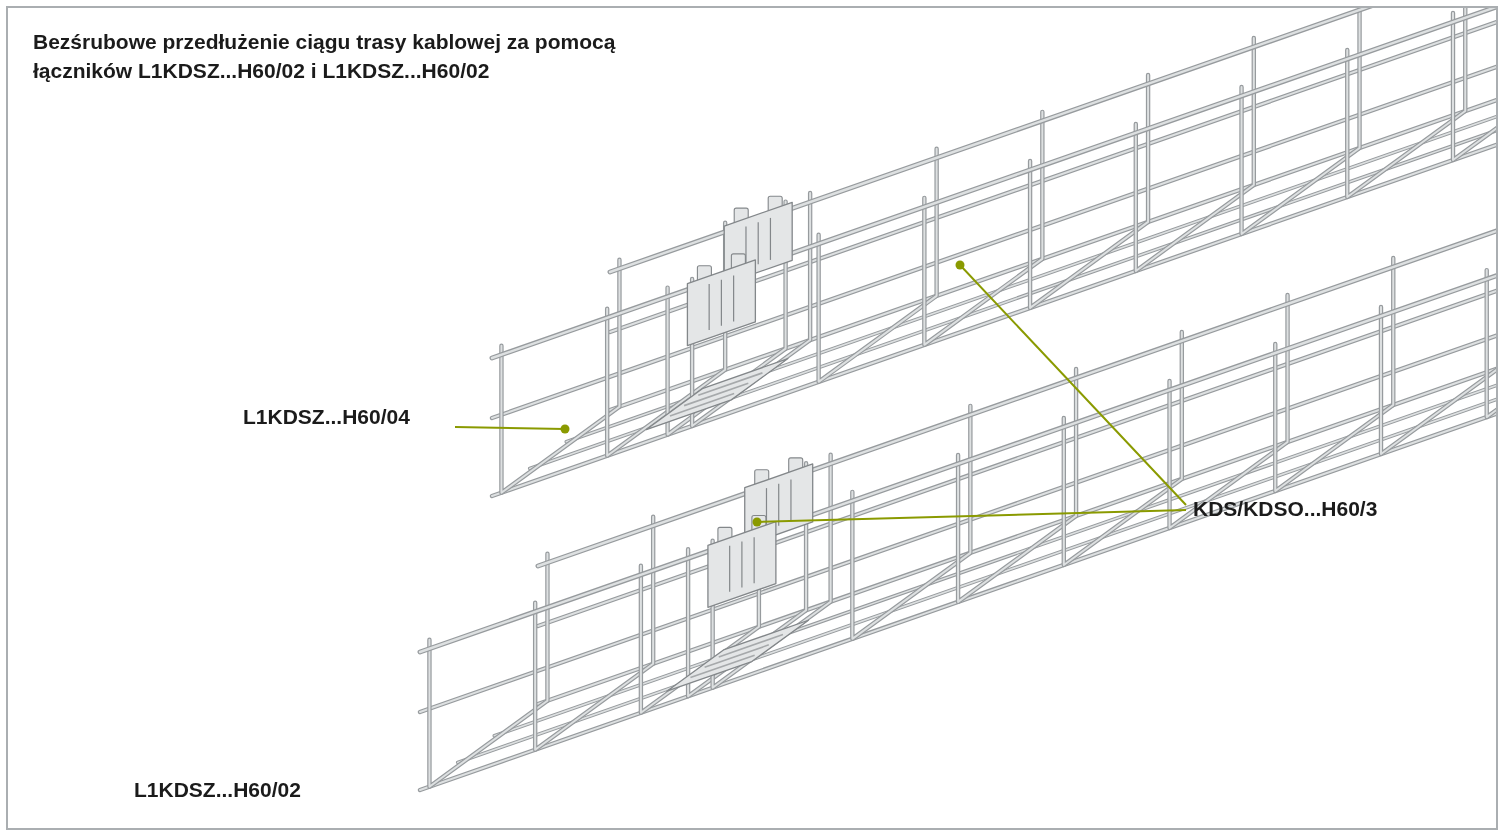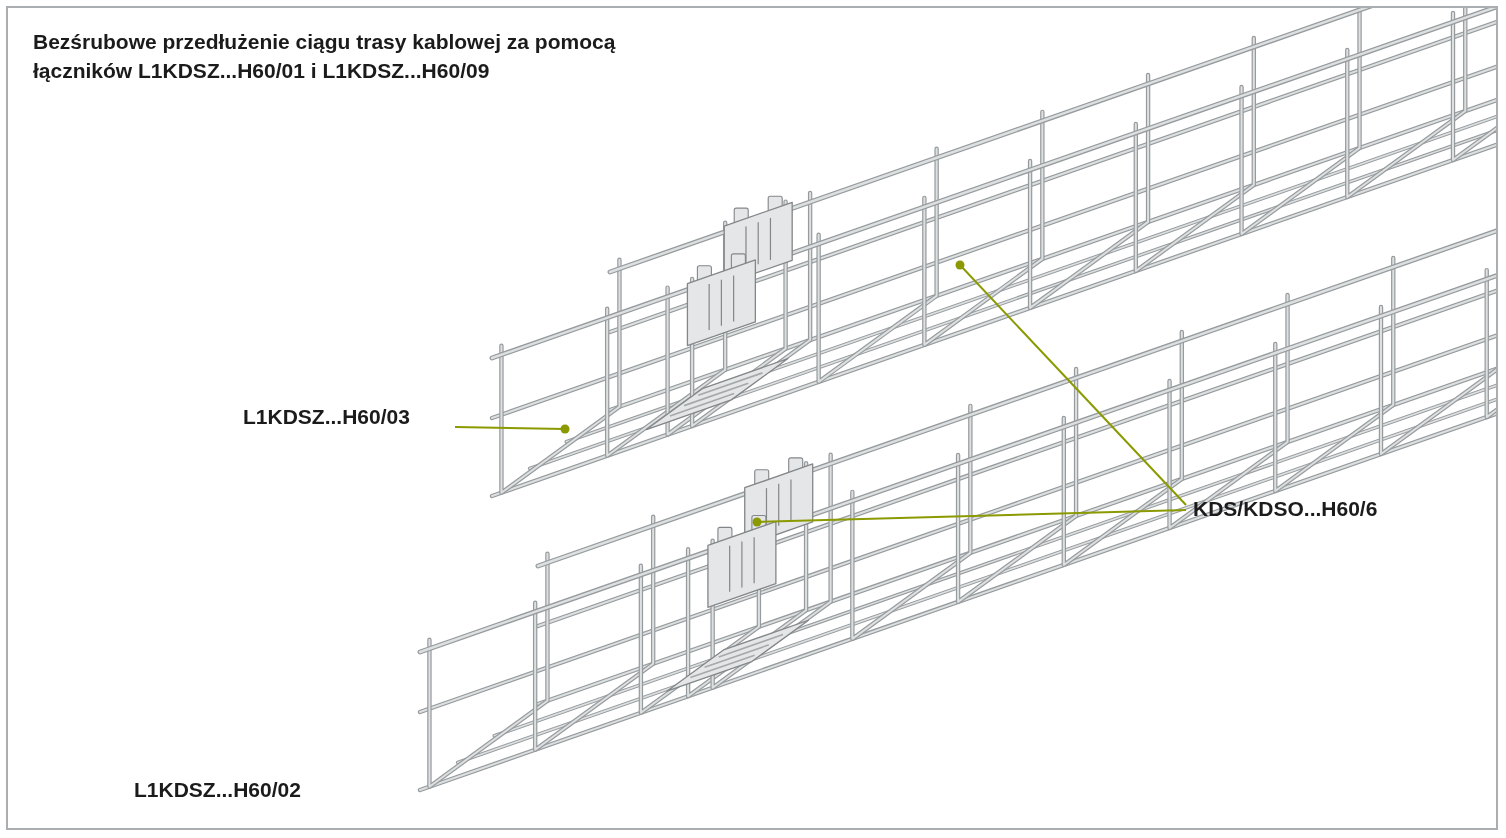--- a/index.html
+++ b/index.html
@@ -163,19 +163,19 @@
         <g>
           <line x1="757" y1="522" x2="1186" y2="510" stroke="#8a9a00" stroke-width="2"></line>
           <circle cx="757" cy="522" r="4.5" fill="#8a9a00"></circle>
         </g>
       </g>
     </svg>
   <div class="frame"></div>
 
   <div class="title">
     <div>Bezśrubowe przedłużenie ciągu trasy kablowej za pomocą</div>
-    <div>łączników L1KDSZ...H60/01 i L1KDSZ...H60/09</div>
+    <div>łączników L1KDSZ...H60/02 i L1KDSZ...H60/02</div>
   </div>
 
-  <div class="part-label" id="label-h6001">L1KDSZ...H60/03</div>
-  <div class="part-label" id="label-kds">KDS/KDSO...H60/6</div>
+  <div class="part-label" id="label-h6001">L1KDSZ...H60/04</div>
+  <div class="part-label" id="label-kds">KDS/KDSO...H60/3</div>
   <div class="part-label" id="label-h6002">L1KDSZ...H60/02</div>
 </div>
 
 </body></html>

